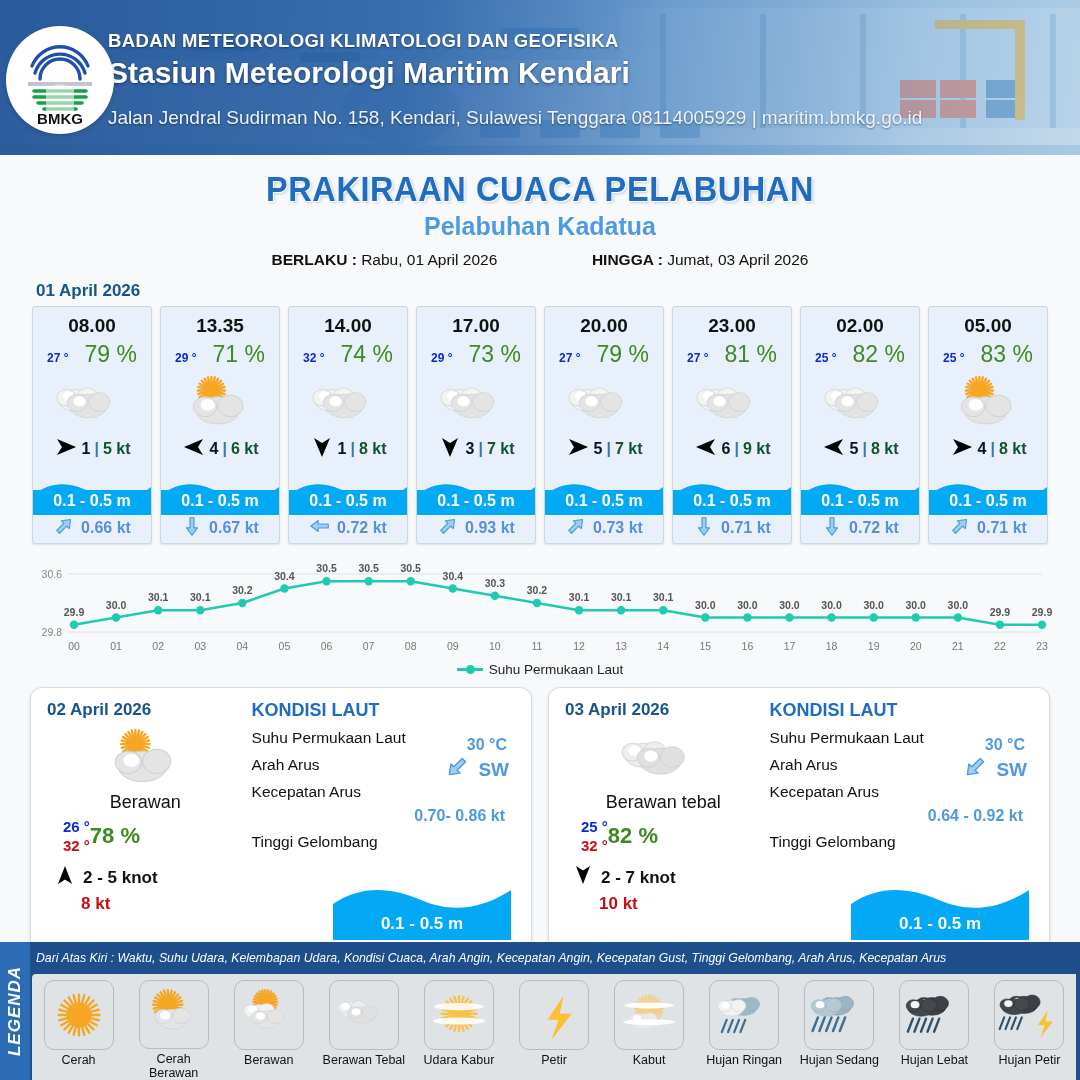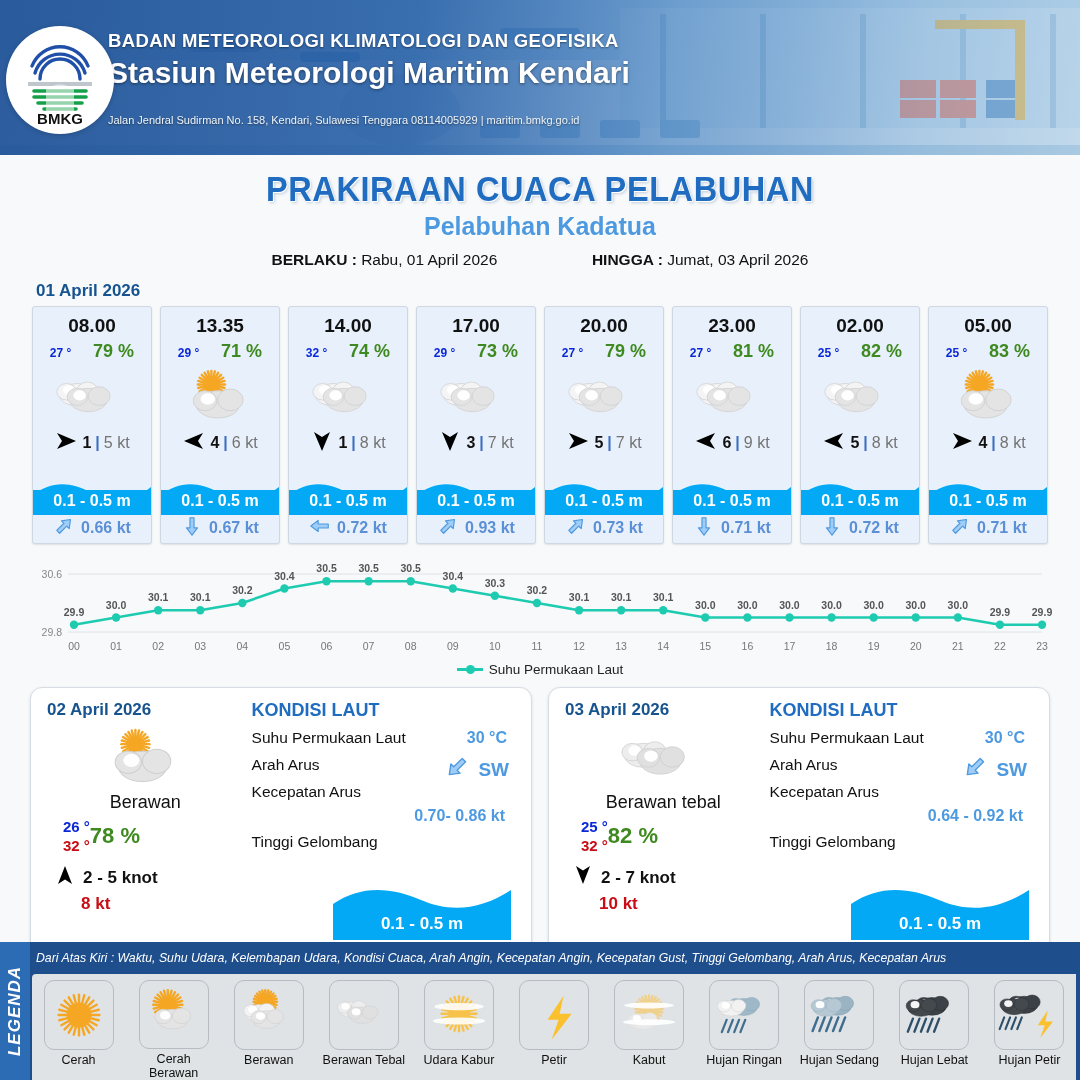--- a/index.html
+++ b/index.html
@@ -33,21 +33,21 @@
   .hdr-text { position:absolute; left:108px; top:30px; z-index:4; }
   .hdr-line1 {
     color:#fff; font-size:18.5px; font-weight:bold; letter-spacing:.35px;
     text-shadow:0 1px 2px rgba(0,0,0,.45);
   }
   .hdr-line2 {
     color:#fff; font-size:30px; font-weight:bold; margin-top:4px;
     text-shadow:0 1px 3px rgba(0,0,0,.45);
   }
   .hdr-line3 {
-    color:#eef4fa; font-size:11px; margin-top:24px;
+    color:#eef4fa; font-size:19px; margin-top:17px;
     text-shadow:0 1px 2px rgba(0,0,0,.45);
   }
 
   
   .title-zone { text-align:center; padding-top:14px; }
   .title-main {
     font-size:35px; font-weight:bold; color:#1f6cc0;
     letter-spacing:.6px; font-stretch:condensed;
     text-shadow:1px 1px 0 #fff, 2px 2px 3px rgba(150,170,190,.55);
     transform: scaleX(.93);
@@ -72,28 +72,28 @@
     flex:1; background:#e8f1fb;
     border:1px solid #cfd8e0; border-radius:3px;
     overflow:hidden; position:relative;
     box-shadow:0 1px 2px rgba(0,0,0,.10);
     height:238px;
     display:flex; flex-direction:column;
   }
   .c-time { text-align:center; font-size:19px; font-weight:bold; color:#111; margin-top:8px; }
   .c-th { display:flex; justify-content:space-around; align-items:baseline; margin-top:4px; padding:0 6px; }
   .c-temp { font-size:12px; font-weight:bold; color:#0b28d8; }
-  .c-hum  { font-size:18px; font-weight:bold; color:#3f8a20; }
+  .c-hum  { font-size:23px; font-weight:normal; color:#3f8a20; }
   .c-icon { height:60px; display:flex; align-items:center; justify-content:center; margin-top:2px; }
   .c-wind {
     display:flex; align-items:center; justify-content:center; gap:4px;
     margin-top:6px; font-size:16px; font-weight:bold; color:#111;
   }
   .c-wind .bar { color:#3d6fc4; font-weight:bold; }
-  .c-wind .kt { color:#737373; font-weight:normal; }
+  .c-wind .kt { color:#14532d; font-weight:bold; }
   .wave-zone { margin-top:auto; position:relative; height:62px; }
   .wave-svg { position:absolute; left:0; bottom:28px; width:100%; height:36px; display:block; }
   .wave-text {
     position:absolute; left:0; bottom:29px; width:100%;
     background:#03a9f4; color:#fff; font-size:16px; font-weight:bold;
     text-align:center; padding:3px 0 4px; line-height:1.05;
   }
   .cur-row {
     position:absolute; left:0; bottom:2px; width:100%;
     display:flex; align-items:center; justify-content:center; gap:6px;
@@ -128,21 +128,21 @@
   .dp-temps { font-size:15px; font-weight:bold; line-height:1.28; }
   .dp-tmin { color:#0b28d8; }
   .dp-tmax { color:#c80d16; }
   .dp-hum { font-size:22px; font-weight:bold; color:#3f8a20; }
   .dp-wind { display:flex; align-items:center; gap:8px; margin-top:10px; padding-left:8px;
              font-size:17px; font-weight:bold; color:#111; }
   .dp-gust { font-size:17px; font-weight:bold; color:#c80d16; margin-top:4px; padding-left:34px; }
   .dp-right { flex:1; position:relative; padding-left:8px; }
   .dp-head { font-size:18px; font-weight:bold; color:#1f6cc0; margin-bottom:8px; }
   .dp-row { font-size:15.5px; color:#111; margin-top:5px; position:relative; height:22px; }
-  .dp-val { position:absolute; right:8px; top:0; color:#4e9ae0; font-size:16px; font-weight:bold; }
+  .dp-val { position:absolute; right:8px; top:7px; color:#4e9ae0; font-size:16px; font-weight:bold; }
   .dp-val2 { font-size:16px; font-weight:bold; color:#4e9ae0; text-align:right; padding-right:10px; margin-top:2px; }
   .dp-sw { position:absolute; right:6px; top:-2px; display:flex; align-items:center; gap:8px;
            font-size:19px; font-weight:bold; color:#4e9ae0; }
   .dp-wave {
     position:absolute; right:4px; bottom:2px; width:178px; height:62px;
   }
   .dp-wave-text {
     position:absolute; left:0; bottom:0; width:100%; background:#03a9f4;
     color:#fff; font-size:17px; font-weight:bold; text-align:center; padding:4px 0 6px;
   }

